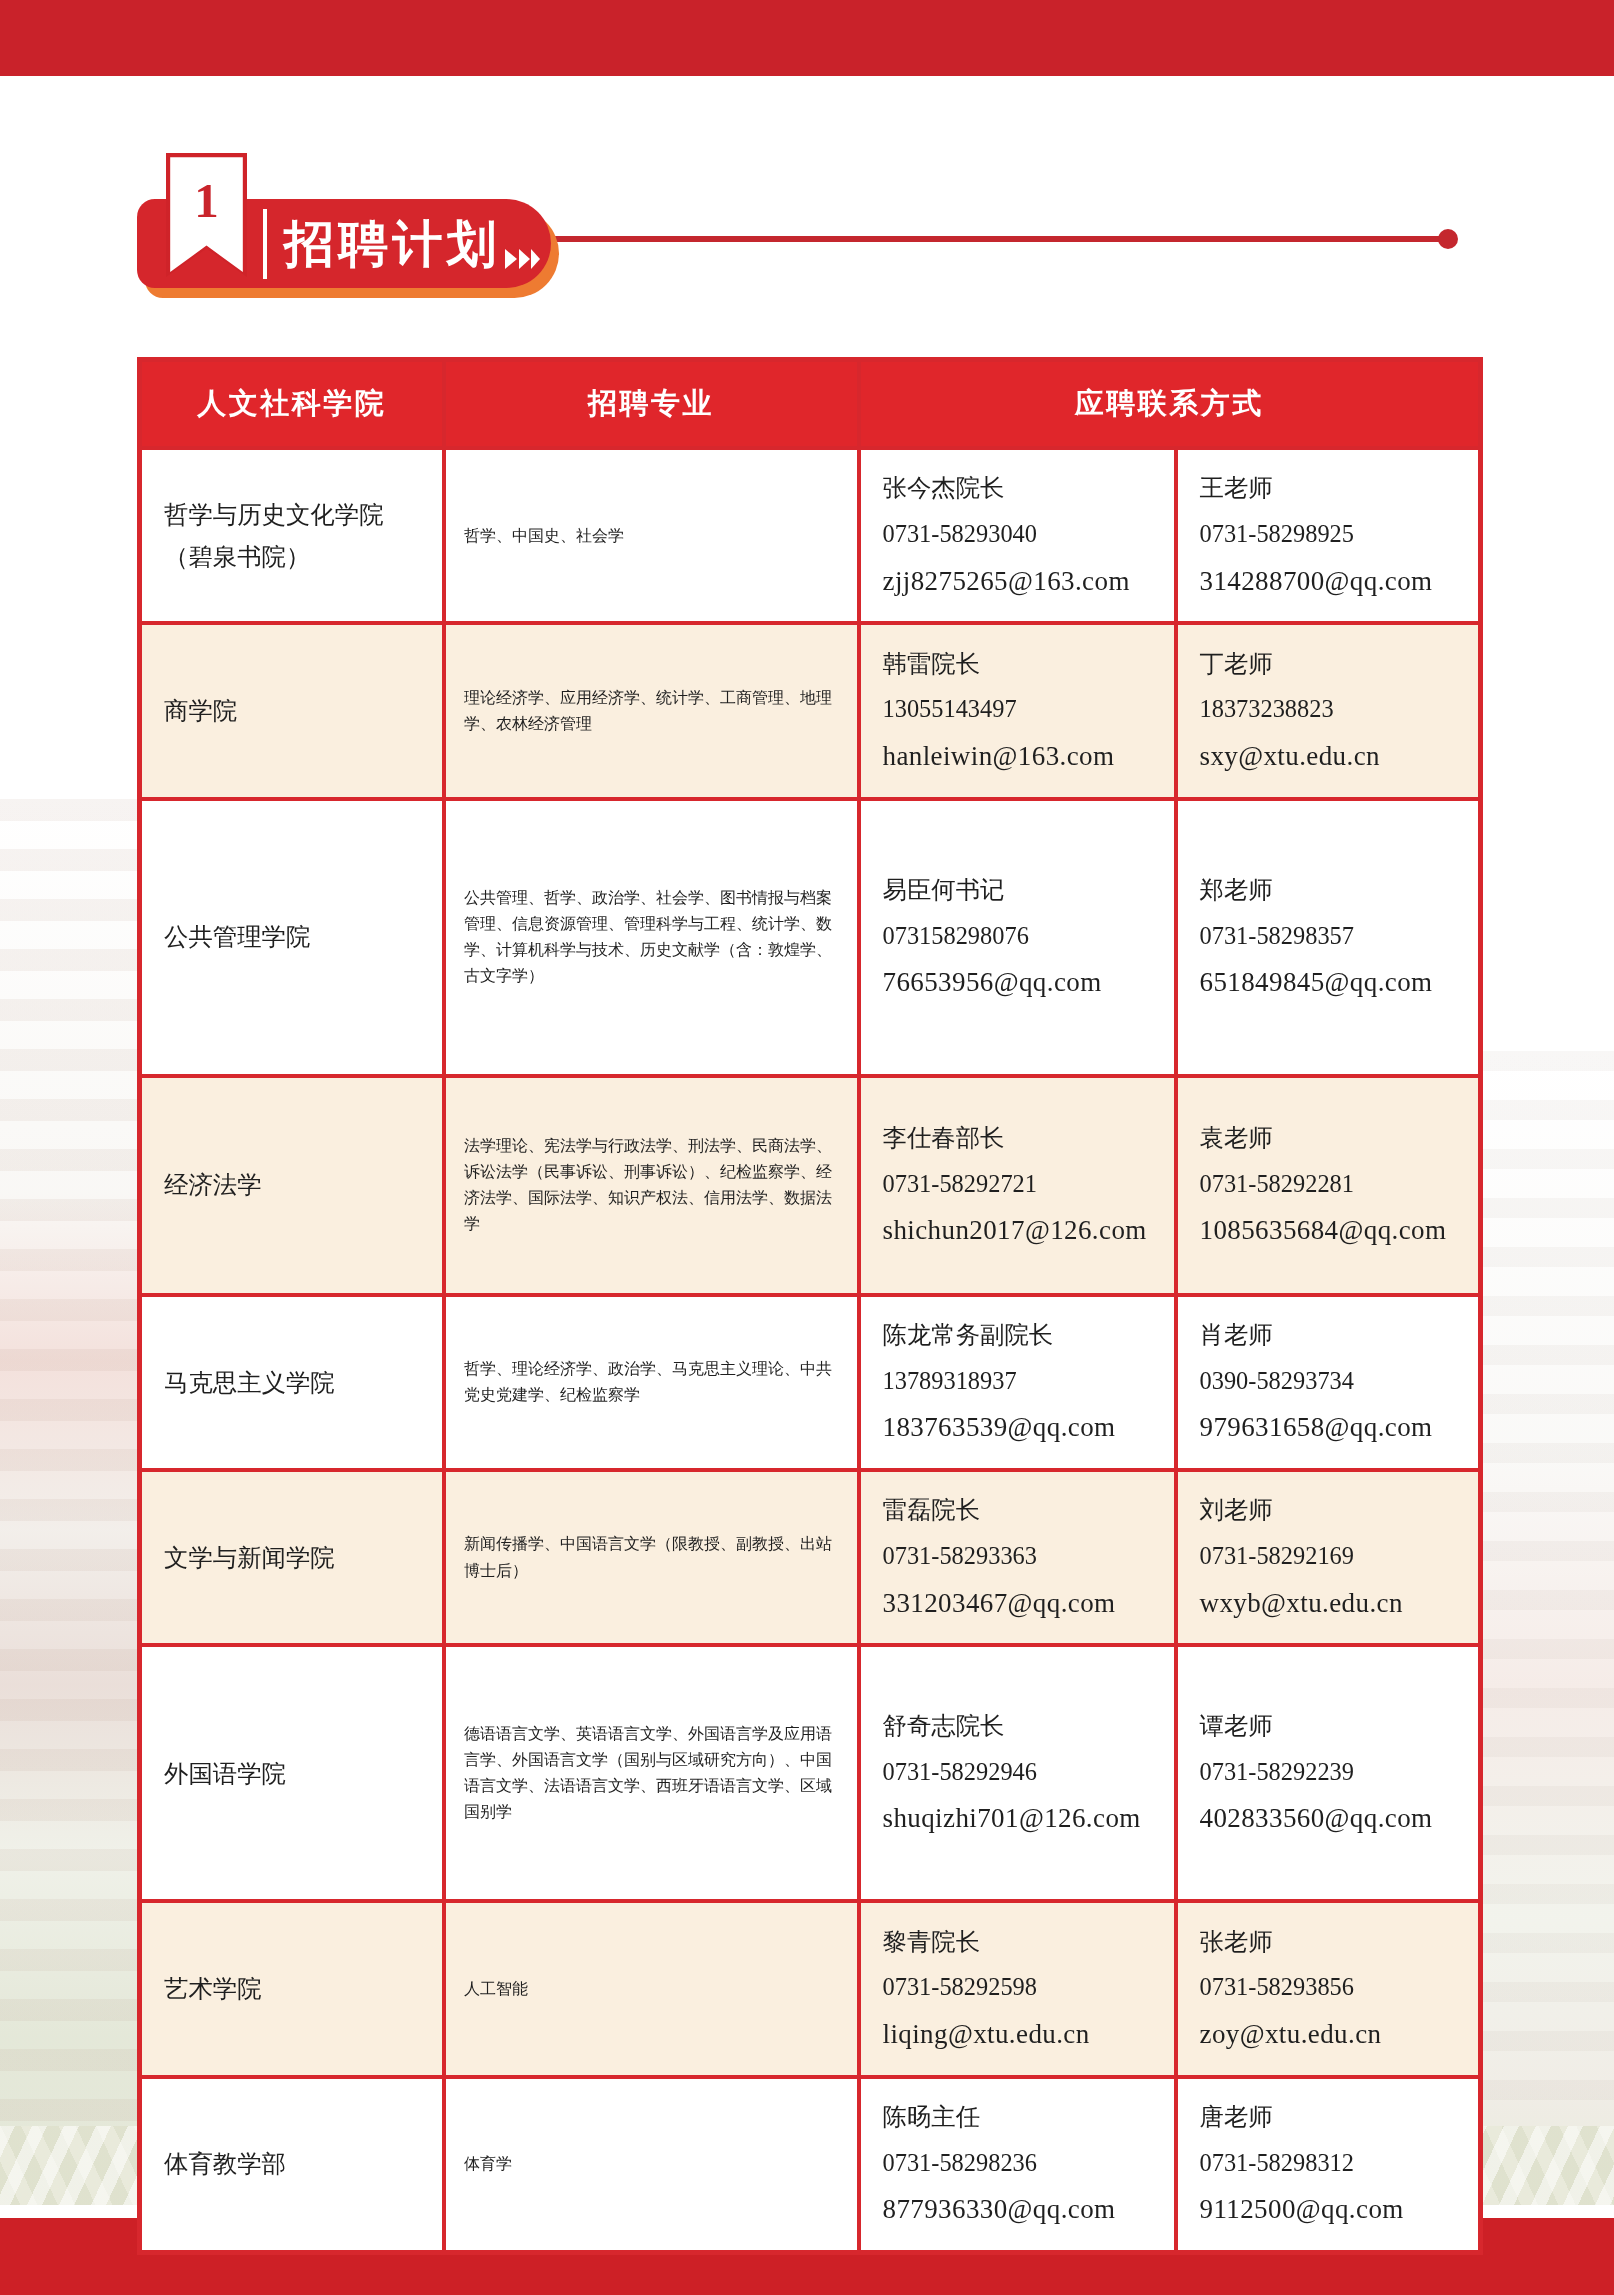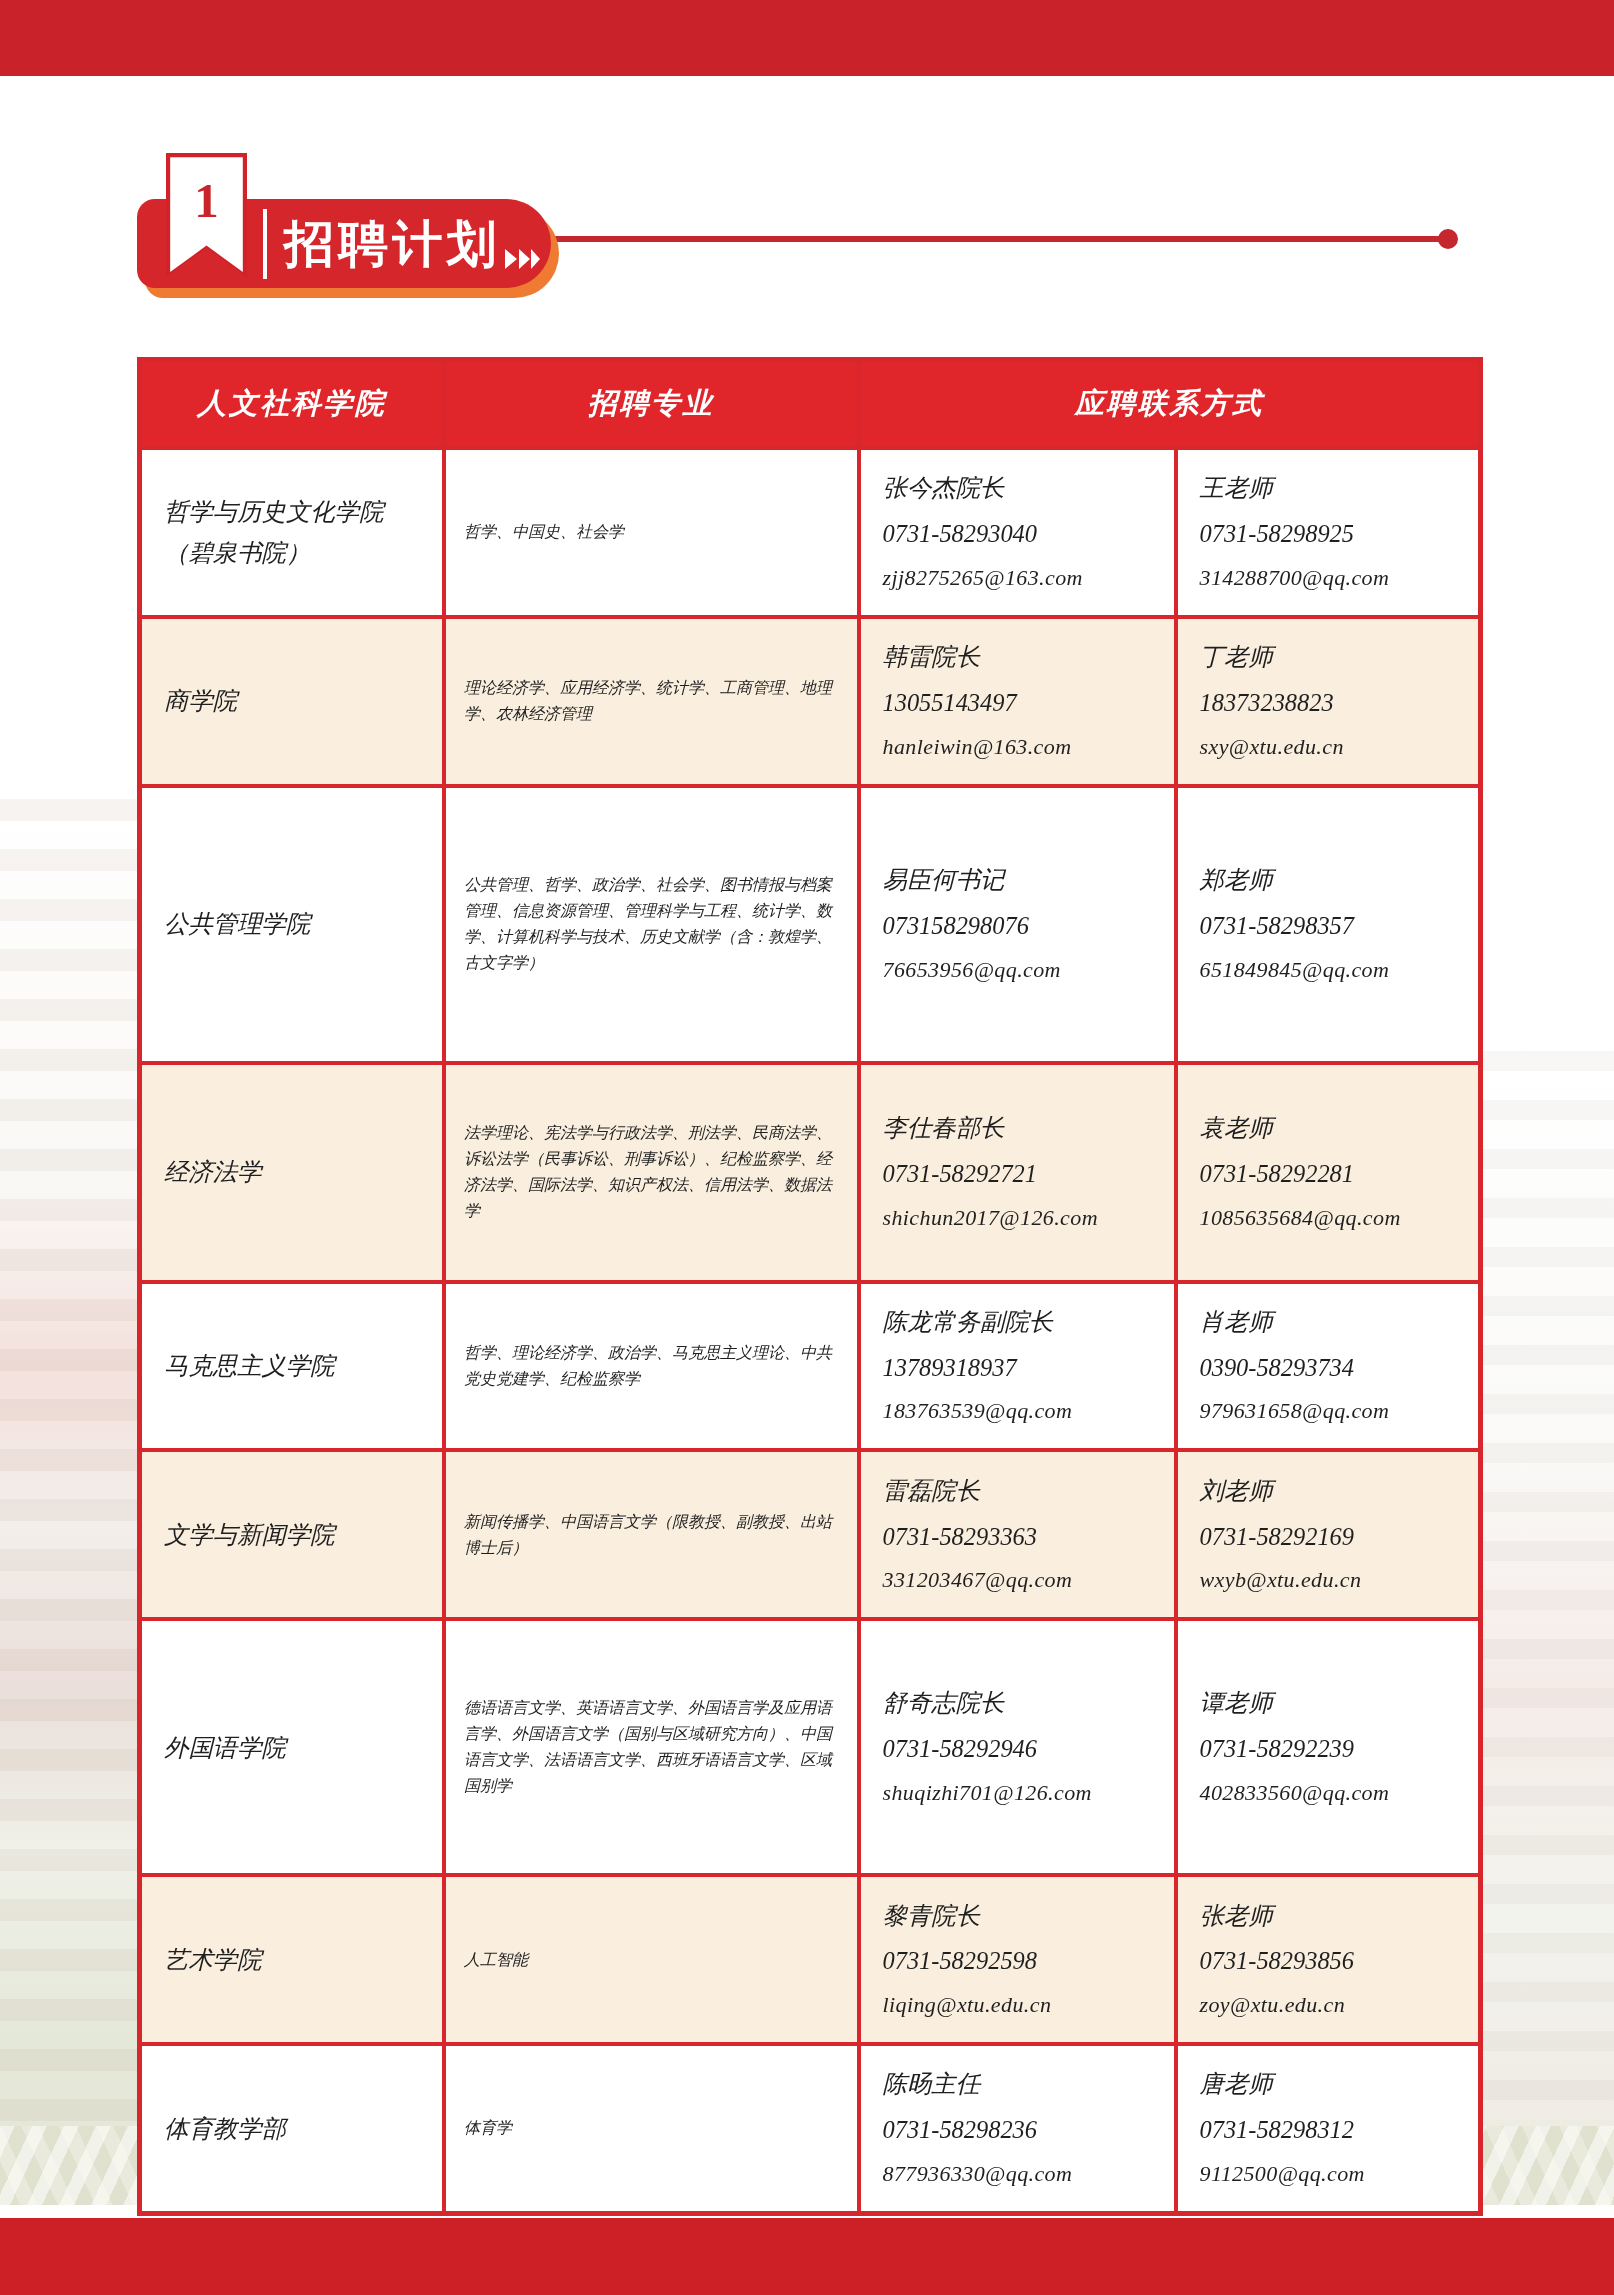--- a/index.html
+++ b/index.html
@@ -77,42 +77,42 @@
   .chevrons{position:absolute;left:505px;top:249px;z-index:4;display:flex;align-items:center;}
   .chev{width:0;height:0;border-top:10px solid transparent;border-bottom:10px solid transparent;
         border-left:12.6px solid #ffffff;margin-right:1.7px;}
   .chev:nth-child(2){border-left-width:11px;}
   .chev:nth-child(3){border-left-width:9.2px;}
 
   
   .table-wrap{position:absolute;left:137px;top:357px;z-index:2;}
   table.recruit{border-collapse:collapse;table-layout:fixed;width:1340px;background:#ffffff;
                 border:5.9px solid #d7272d;}
-  table.recruit th,table.recruit td{border:4.2px solid #d7272d;font-style:italic;}
+  table.recruit th,table.recruit td{border:4.2px solid #d7272d;}
   table.recruit th{
     background:#e0262b;color:#ffffff;font-size:29px;font-weight:bold;
     letter-spacing:2.5px;height:82px;text-align:center;
   }
   tbody tr:nth-child(1){height:157px;}
   tbody tr:nth-child(2){height:152px;}
   tbody tr:nth-child(3){height:277px;}
   tbody tr:nth-child(4){height:219px;}
   tbody tr:nth-child(5){height:157px;}
   tbody tr:nth-child(6){height:156px;}
   tbody tr:nth-child(7){height:256px;}
   tbody tr:nth-child(8){height:156px;}
   tbody tr:nth-child(9){height:156px;}
   tbody tr:nth-child(even) td{background:#faefdf;}
   tbody tr:nth-child(odd) td{background:#ffffff;}
   td{vertical-align:middle;}
   .college-cell{font-size:24.4px;padding:6.7px 8.4px 6.7px 22px;white-space:pre-line;line-height:1.7;}
   .majors-cell{font-size:16px;padding:11.8px 11.8px 11.8px 18.5px;line-height:1.64;}
   .contact-cell{font-size:24.4px;padding:8.4px 6.7px 8.4px 22px;}
   .contact-cell .c-line{margin:14px 0;line-height:1.3;}
-  .c-email{font-size:22px;letter-spacing:0.4px;}
+  .c-email{font-size:27px;letter-spacing:0.4px;}
 </style>
 </head>
 <body>
 
 <div class="page">
 
   <div class="topbar"></div>
   <div class="bottombar"></div>
 
   <div class="photo-left"></div>

